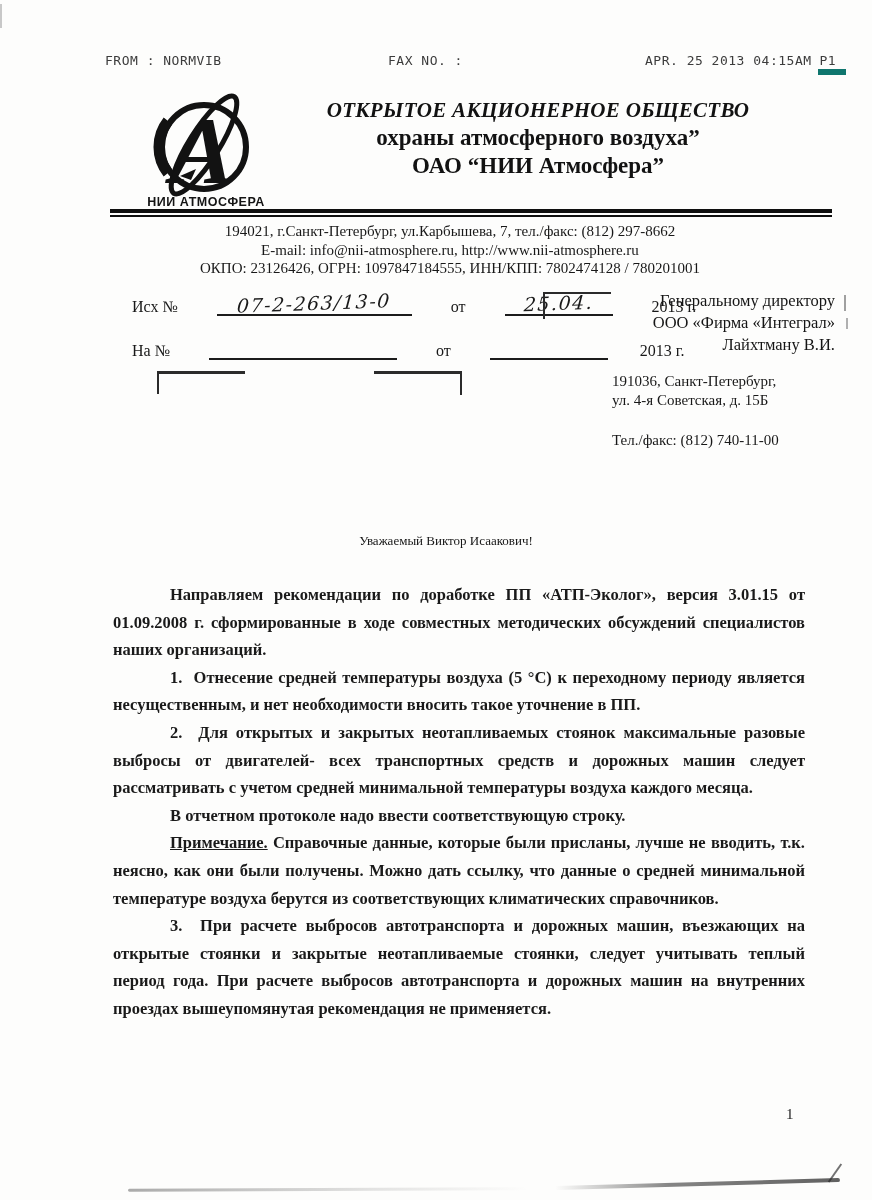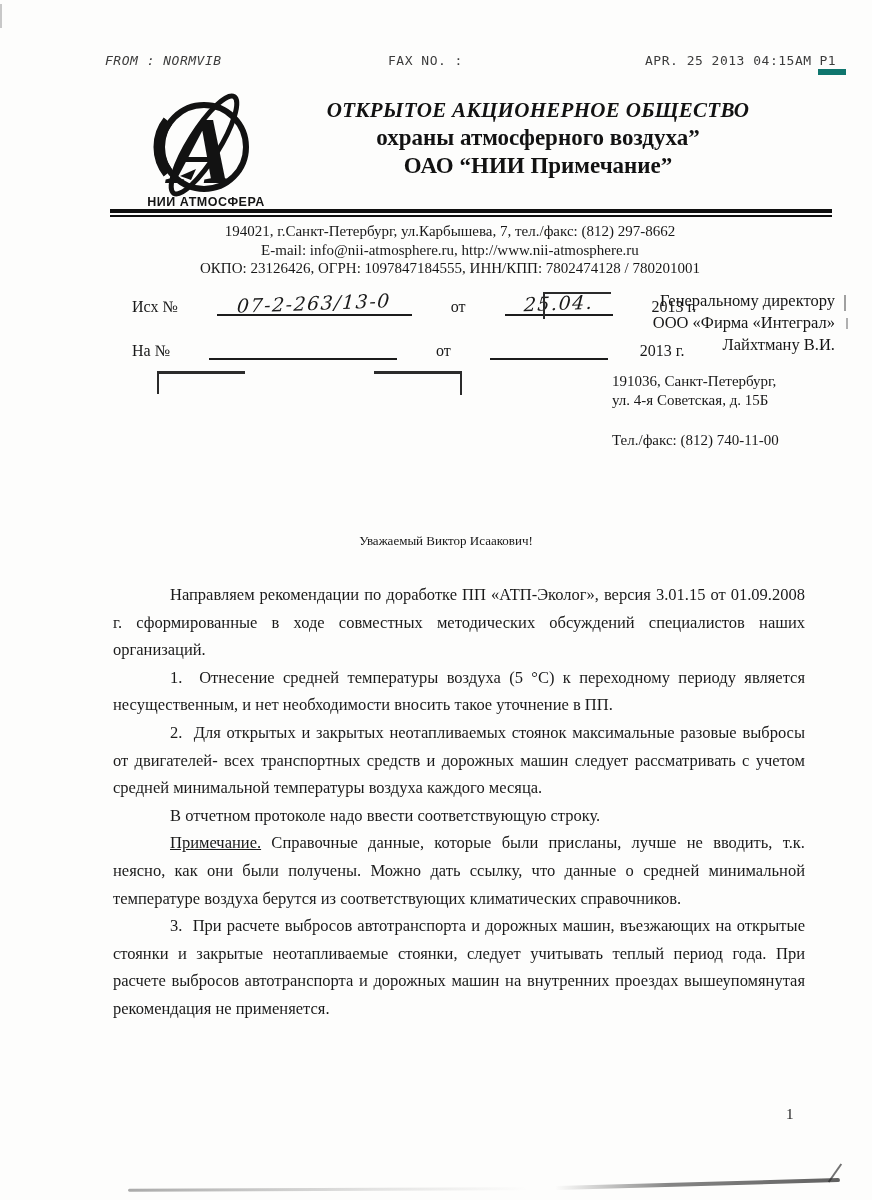--- a/index.html
+++ b/index.html
@@ -6,21 +6,21 @@
   .page {
     position:relative; width:872px; height:1200px; margin:0 auto;
     background:#fdfdfc; overflow:hidden;
     font-family:"Liberation Serif", serif; color:#1e1e1e;
   }
 
   
   .fax { position:absolute; top:53px; left:0; right:0; height:20px;
          font-family:"DejaVu Sans Mono", monospace; font-size:13px;
          color:#3c3c3c; letter-spacing:.5px; }
-  .fax-from { position:absolute; left:105px;font-style:italic; }
+  .fax-from { position:absolute; left:105px; }
   .fax-no   { position:absolute; left:388px; }
   .fax-date { position:absolute; left:645px; }
   .fax-page { border-bottom:6px solid #0f766e; padding:0 10px 1px 2px; margin-left:6px; }
 
   
   .logo-svg { position:absolute; left:146px; top:90px; }
   .logo-caption { position:absolute; left:143px; top:195px; width:126px;
                   text-align:center; font-family:"Liberation Sans", sans-serif;
                   font-size:12.5px; font-weight:bold; letter-spacing:.5px; color:#141414; }
   .lh-title { position:absolute; left:272px; top:97px; width:532px;
@@ -60,21 +60,21 @@
                font-size:16.5px; line-height:22px; color:#151515; }
   .sender-addr { position:absolute; left:612px; top:372px; font-size:15px;
                  line-height:19px; color:#181818; }
   .sender-phone { margin-top:21px; }
 
   
   .salutation { position:absolute; left:0; right:0; top:533px; text-align:center;
                 font-size:13px; color:#161616;padding-left:20px; }
   .body-text { position:absolute; left:113px; top:581px; width:692px;
                font-size:16.5px; line-height:27.6px; text-align:justify;
-               color:#1a1a1a; }
+               color:#1a1a1a;font-weight:bold; }
   .body-text p { margin:0; text-indent:57px; }
   .note-label { text-decoration:underline; }
 
   .pagenum { position:absolute; left:786px; top:1106px; font-size:15px; color:#222; }
 
   
   .edge-line { position:absolute; left:0; top:4px; width:2px; height:24px; background:#c8c8c8; }
   .tick1 { position:absolute; left:844px; top:295px; width:2px; height:16px; background:#a0a0a0; }
   .tick2 { position:absolute; left:846px; top:318px; width:2px; height:11px; background:#b0b0b0; }
   .smudge1 { position:absolute; left:128px; top:1188px; width:400px; height:3px; border-radius:2px;
@@ -102,21 +102,21 @@
     <circle cx="58" cy="57" r="42" fill="none" stroke="#121212" stroke-width="6"></circle>
     <path d="M 22,83 A 42,42 0 0 1 22,31" fill="none" stroke="#121212" stroke-width="11"></path>
     <text x="24" y="93" font-family="Liberation Serif, serif" font-size="96" font-weight="bold" font-style="italic" fill="#121212">A</text>
     <path d="M 34,86 l 16,-7 -5,11 z" fill="#121212"></path>
   </svg>
   <div class="logo-caption">НИИ АТМОСФЕРА</div>
 
   <div class="lh-title">
     <div class="lh-org">ОТКРЫТОЕ АКЦИОНЕРНОЕ ОБЩЕСТВО</div>
     <div class="lh-big">охраны атмосферного воздуха”</div>
-    <div class="lh-big">ОАО “НИИ Примечание”</div>
+    <div class="lh-big">ОАО “НИИ Атмосфера”</div>
   </div>
 
   <div class="lh-rule"></div>
 
   <div class="lh-contact">
     <div>194021, г.Санкт-Петербург, ул.Карбышева, 7, тел./факс: (812) 297-8662</div>
     <div>E-mail: info@nii-atmosphere.ru, http://www.nii-atmosphere.ru</div>
     <div>ОКПО: 23126426, ОГРН: 1097847184555, ИНН/КПП: 7802474128 / 780201001</div>
   </div>
 

